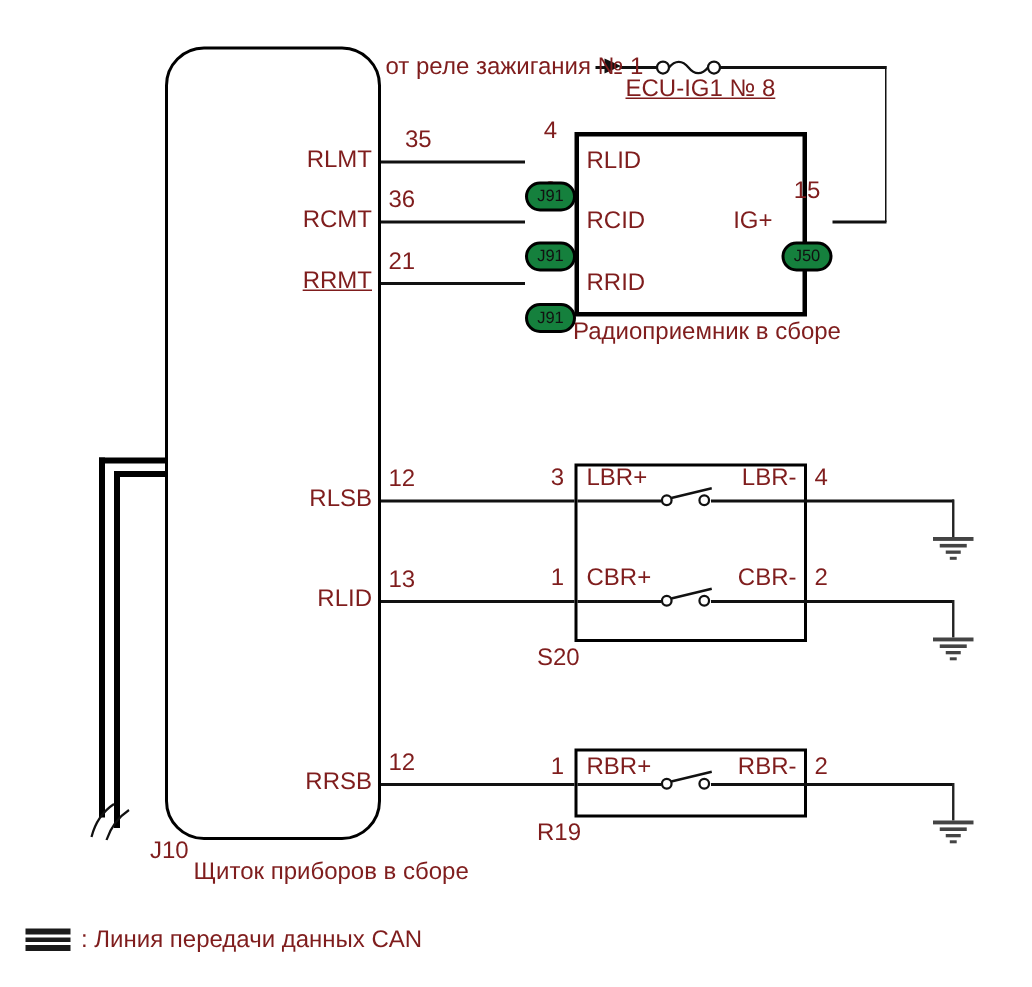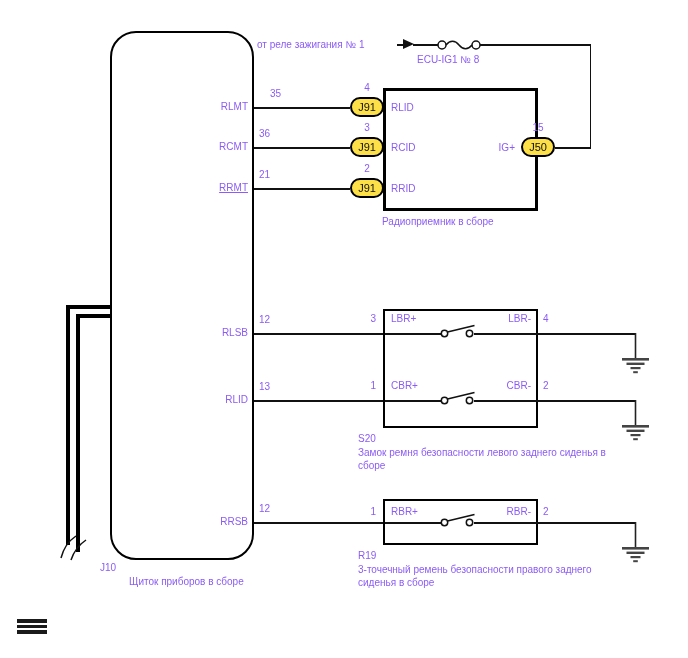--- a/index.html
+++ b/index.html
@@ -1,33 +1,34 @@
 <!DOCTYPE html>
 <html><head>
 <meta charset="utf-8">
 <style>
   html,body { margin:0; padding:0; background:#fff; }
   #stage {
     position:relative; width:688px; height:658px; background:#fff;
     font-family:"Liberation Sans", sans-serif; color:#111; overflow:hidden;
   }
-  .t { position:absolute; font-size:10px; line-height:13px; color:#8b5cf6; white-space:nowrap; }
+  .t { position:absolute; font-size:16px; line-height:13px; color:#7f1d1d; white-space:nowrap; }
   .t.r { text-align:right; }
   .t.c { text-align:center; }
   .t.wrap { white-space:normal; }
   .h { position:absolute; height:1.5px; background:#111; }
   .v { position:absolute; width:1.5px; background:#111; }
   .thh { position:absolute; height:4px; background:#000; }
   .thv { position:absolute; width:4px; background:#000; }
   .box { position:absolute; border:2px solid #000; box-sizing:border-box; }
   .oval {
     position:absolute; width:34px; height:20px; box-sizing:border-box;
-    border:2px solid #000; border-radius:11px; background:#fde047; z-index:5;
+    border:2px solid #000; border-radius:11px; background:#15803d; z-index:5;
     display:flex; align-items:center; justify-content:center;
     font-size:11px;
+    margin-top:24px;
   }
   .arrow-right {
     position:absolute; width:0; height:0;
     border-left:11px solid #111; border-top:5.5px solid transparent; border-bottom:5.5px solid transparent;
   }
   .lbar { position:absolute; background:#1a1a1a; }
   svg { position:absolute; overflow:visible; }
 </style>
 </head>
 <body>
@@ -116,21 +117,21 @@
   </svg>
   <svg style="left:620px; top:522px;" width="31" height="46" viewBox="0 0 31 46">
     <line x1="15.5" y1="0" x2="15.5" y2="25" stroke="#222" stroke-width="1.6"></line>
     <rect x="2" y="25" width="27" height="2.6" fill="#444"></rect>
     <rect x="6.5" y="29.6" width="18" height="2.4" fill="#444"></rect>
     <rect x="10.5" y="34" width="10" height="2.2" fill="#444"></rect>
     <rect x="13.2" y="38.2" width="4.6" height="2" fill="#444"></rect>
   </svg>
 
   <div class="t" style="left:257px; top:38px;">от реле зажигания № 1</div>
-  <div class="t" style="left:417px; top:53px;">ECU-IG1 № 8</div>
+  <div class="t" style="left:417px; top:53px;text-decoration:underline;">ECU-IG1 № 8</div>
 
   <div class="t r" style="left:190px; top:100px; width:58px;">RLMT</div>
   <div class="t r" style="left:190px; top:140px; width:58px;">RCMT</div>
   <div class="t r" style="left:190px; top:181px; width:58px;text-decoration:underline;">RRMT</div>
   <div class="t r" style="left:190px; top:326px; width:58px;">RLSB</div>
   <div class="t r" style="left:190px; top:393px; width:58px;">RLID</div>
   <div class="t r" style="left:190px; top:515px; width:58px;">RRSB</div>
 
   <div class="t" style="left:270px; top:87px;">35</div>
   <div class="t" style="left:259px; top:127px;">36</div>
@@ -154,30 +155,29 @@
   <div class="t" style="left:391px; top:312px;">LBR+</div>
   <div class="t r" style="left:471px; top:312px; width:60px;">LBR-</div>
   <div class="t" style="left:543px; top:312px;">4</div>
 
   <div class="t r" style="left:346px; top:379px; width:30px;">1</div>
   <div class="t" style="left:391px; top:379px;">CBR+</div>
   <div class="t r" style="left:471px; top:379px; width:60px;">CBR-</div>
   <div class="t" style="left:543px; top:379px;">2</div>
 
   <div class="t" style="left:358px; top:432px;">S20</div>
-  <div class="t wrap" style="left:358px; top:446px; width:262px;">Замок ремня безопасности левого заднего сиденья в сборе</div>
 
   <div class="t r" style="left:346px; top:505px; width:30px;">1</div>
   <div class="t" style="left:391px; top:505px;text-align:center;">RBR+</div>
   <div class="t r" style="left:471px; top:505px; width:60px;">RBR-</div>
   <div class="t" style="left:543px; top:505px;">2</div>
 
   <div class="t" style="left:358px; top:549px;">R19</div>
-  <div class="t wrap" style="left:358px; top:563px; width:262px;">3-точечный ремень безопасности правого заднего сиденья в сборе</div>
 
   <div class="t" style="left:100px; top:561px;">J10</div>
   <div class="t" style="left:100px; top:575px;margin-left:29px;">Щиток приборов в сборе</div>
 
   <div class="lbar" style="left:17px; top:619px; width:30px; height:4px;"></div>
   <div class="lbar" style="left:17px; top:625px; width:30px; height:3px;"></div>
   <div class="lbar" style="left:17px; top:630px; width:30px; height:4px;"></div>
+  <div class="t" style="left:54px; top:620px;">: Линия передачи данных CAN</div>
 
 </div>
 
 </body></html>

